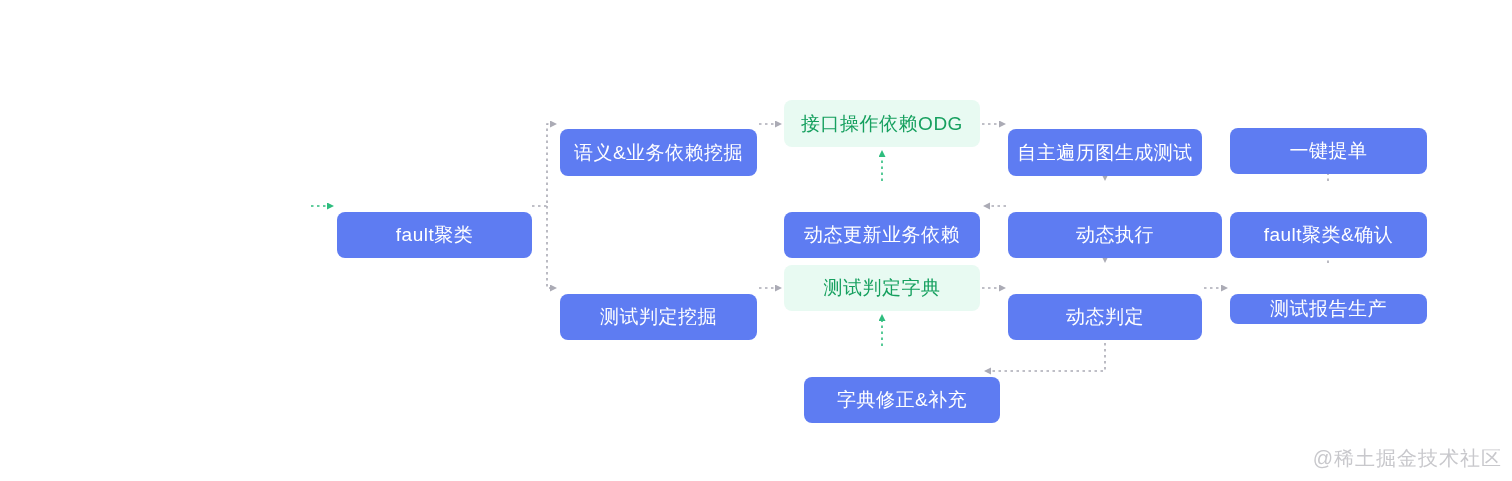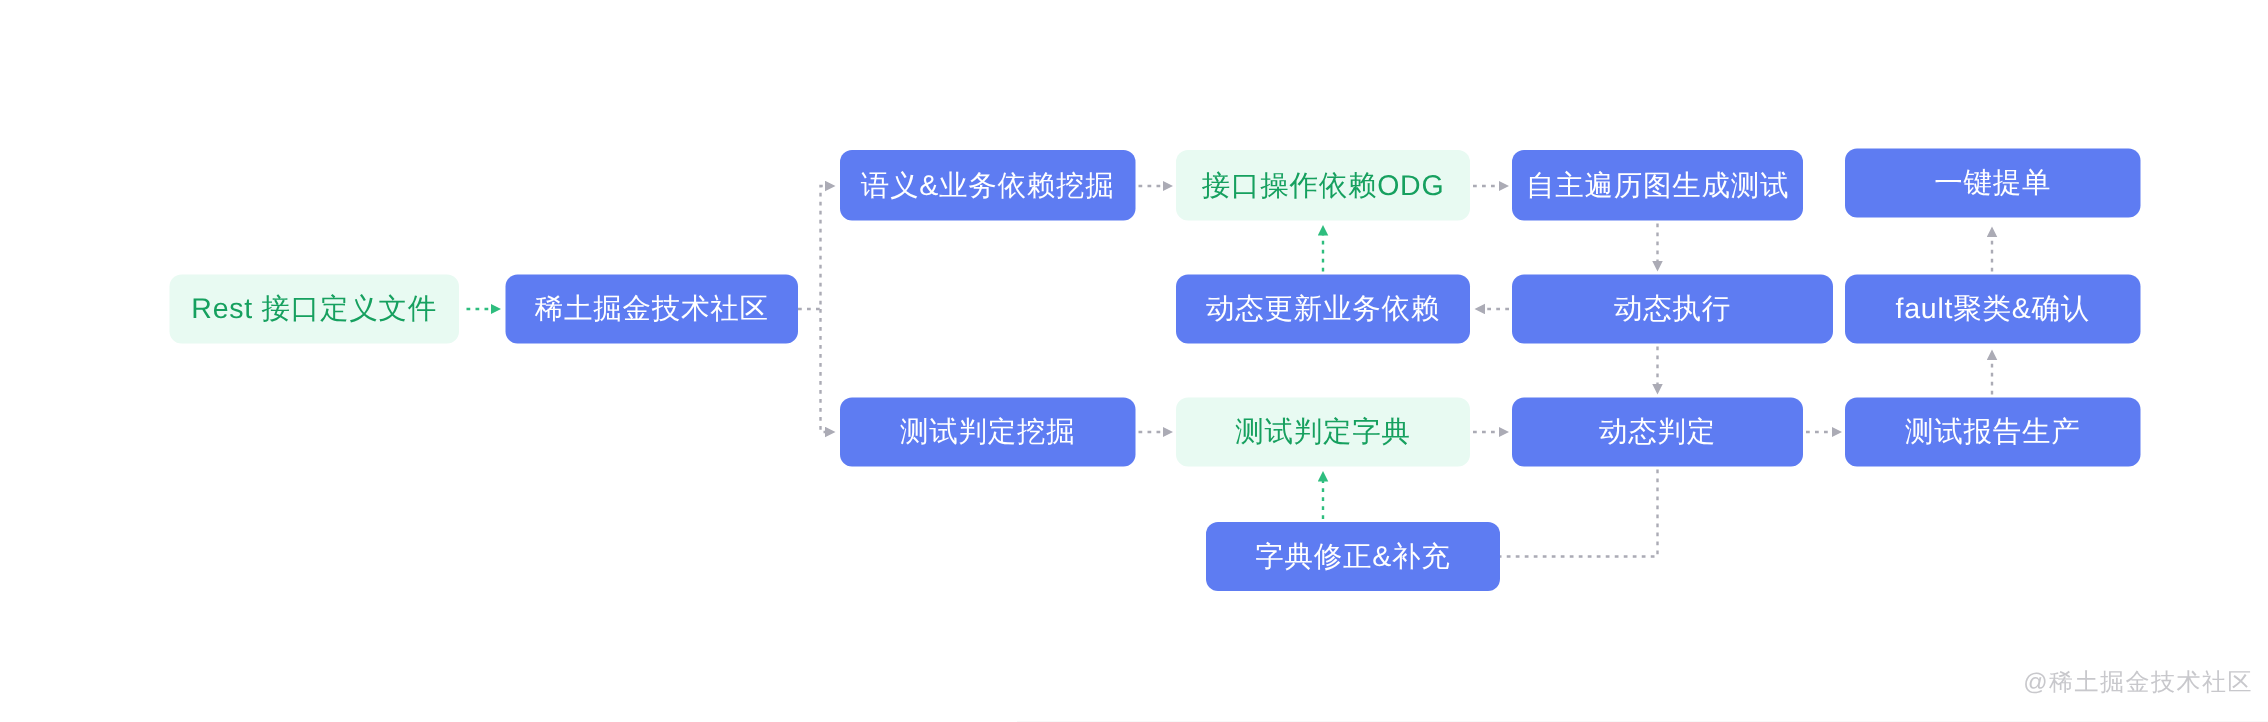--- a/index.html
+++ b/index.html
@@ -23,32 +23,32 @@
   .node{
     position:absolute;
     display:flex;align-items:center;justify-content:center;
     border-radius:8px;
     font-size:19px;
     font-weight:500;
     letter-spacing:0.5px;
     white-space:nowrap;
     box-sizing:border-box;
   }
-  .node.blue{background:var(--node-blue);color:var(--node-text-white);}
+  .node.blue{background:var(--node-blue);color:var(--node-text-white);margin-top:29px;}
   .node.mint{background:var(--node-mint-bg);color:var(--node-mint-text);}
   #edges{position:absolute;left:0;top:0;pointer-events:none;}
   .edge{fill:none;stroke-width:1.6;stroke-dasharray:2.5 3.5;}
   .edge-gray{stroke:var(--arrow-gray);}
   .edge-green{stroke:var(--arrow-green);}
   #head-gray path{fill:var(--arrow-gray);}
   #head-green path{fill:var(--arrow-green);}
   .watermark{
     position:absolute;
     right:10px;top:445px;
-    font-size:16px;
+    font-size:20px;
     color:var(--watermark-color);
     letter-spacing:1px;
   }
 </style>
 </head>
 <body>
 
 <div id="canvas">
 
   <svg id="edges" width="1512" height="481" viewBox="0 0 1512 481">
@@ -78,33 +78,32 @@
     <path class="edge edge-gray" marker-end="url(#head-gray)" d="M982 288 H1000"></path>
     <path class="edge edge-gray" marker-end="url(#head-gray)" d="M1204 288 H1222"></path>
 
     <path class="edge edge-gray" marker-end="url(#head-gray)" d="M1105 313 V371 H990"></path>
     <path class="edge edge-green" marker-end="url(#head-green)" d="M882 346 V320"></path>
 
     <path class="edge edge-gray" marker-end="url(#head-gray)" d="M1328 263 V239"></path>
     <path class="edge edge-gray" marker-end="url(#head-gray)" d="M1328 181 V157"></path>
   </svg>
 
-  <div class="node mint" style="left:113px;top:183px;width:193px;height:46px">Rest 接口定义文件</div>
-  <div class="node blue" style="left:337px;top:183px;width:195px;height:46px">稀土掘金技术社区</div>
+  <div class="node blue" style="left:337px;top:183px;width:195px;height:46px">fault聚类</div>
 
   <div class="node blue" style="left:560px;top:100px;width:197px;height:47px">语义&amp;业务依赖挖掘</div>
   <div class="node mint" style="left:784px;top:100px;width:196px;height:47px">接口操作依赖ODG</div>
   <div class="node blue" style="left:1008px;top:100px;width:194px;height:47px">自主遍历图生成测试</div>
   <div class="node blue" style="left:1230px;top:99px;width:197px;height:46px">一键提单</div>
 
   <div class="node blue" style="left:784px;top:183px;width:196px;height:46px">动态更新业务依赖</div>
   <div class="node blue" style="left:1008px;top:183px;width:214px;height:46px">动态执行</div>
   <div class="node blue" style="left:1230px;top:183px;width:197px;height:46px">fault聚类&amp;确认</div>
 
   <div class="node blue" style="left:560px;top:265px;width:197px;height:46px">测试判定挖掘</div>
   <div class="node blue" style="left:1008px;top:265px;width:194px;height:46px">动态判定</div>
   <div class="node mint" style="left:784px;top:265px;width:196px;height:46px">测试判定字典</div>
-  <div class="node blue" style="left:1230px;top:265px;width:197px;height:46px">测试报告生产</div>
+  <div class="node blue" style="left:1230px;top:265px;width:197px;height:30px">测试报告生产</div>
 
   <div class="node blue" style="left:804px;top:348px;width:196px;height:46px">字典修正&amp;补充</div>
 
   <div class="watermark">@稀土掘金技术社区</div>
 </div>
 
 </body></html>

